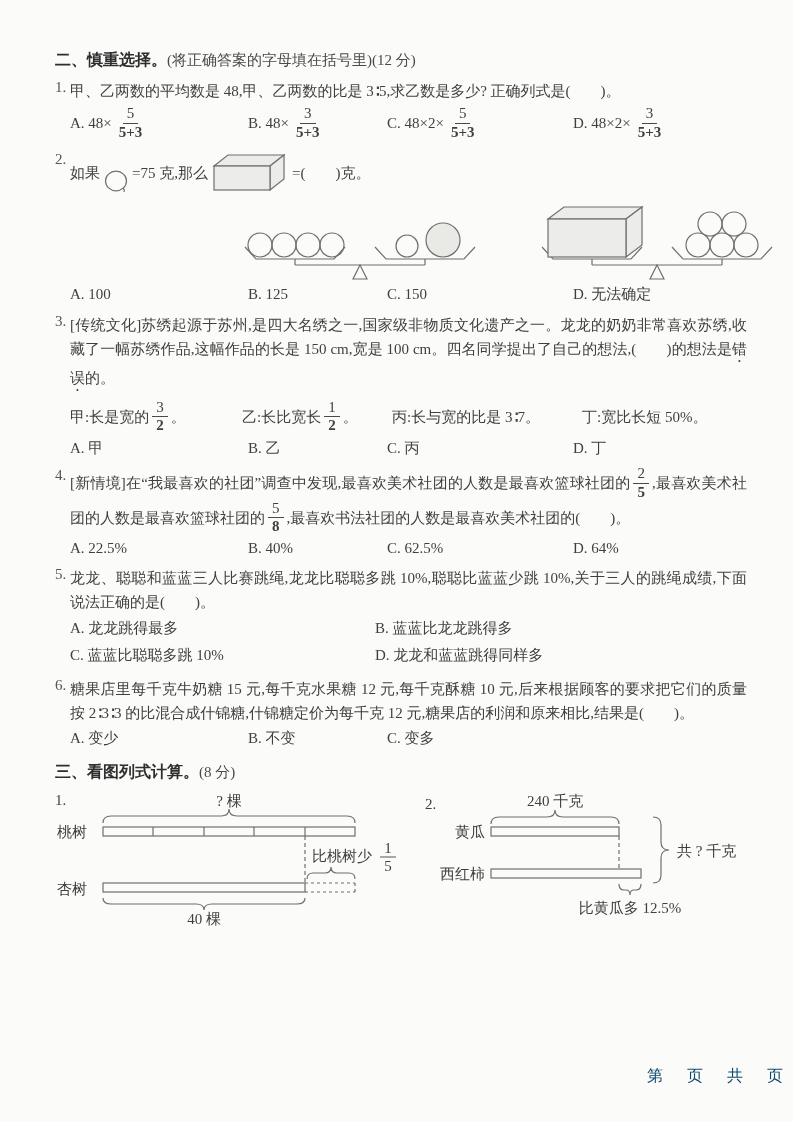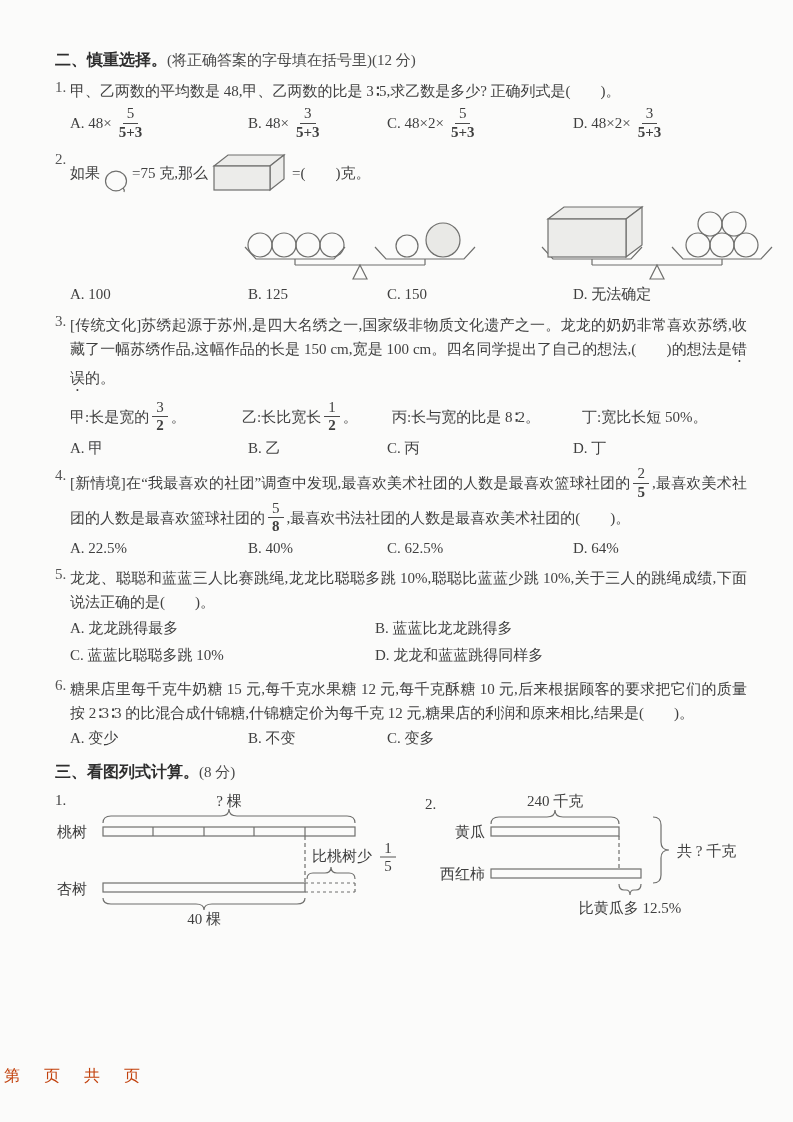--- a/index.html
+++ b/index.html
@@ -32,22 +32,22 @@
   .scales{margin:2px 0 0 160px;display:block;}
   .emph{
     text-emphasis:dot;text-emphasis-position:under right;
     -webkit-text-emphasis:dot;-webkit-text-emphasis-position:under right;
   }
   svg{overflow:visible;}
   svg text{font-family:"Liberation Serif","DejaVu Serif",serif;font-size:15px;fill:#3f3f3f;}
   .sec3{margin-top:14px;}
   .diagrams{display:flex;margin-top:8px;}
   .footer{
-    position:absolute;left:4px;right:0;top:1066px;
-    text-align:left;color:#c2410c;font-size:16px;letter-spacing:10px;
+    position:absolute;left:12px;right:0;top:1066px;
+    text-align:right;color:#0c4a6e;font-size:16px;letter-spacing:10px;
   }
   .stroke{stroke:#6f6f6d;stroke-width:1.2;fill:none;}
   .fillface{fill:#ececea;stroke:#6f6f6d;stroke-width:1.2;}
   .ballfill{fill:#e9e9e6;stroke:#6f6f6d;stroke-width:1.2;}
 </style>
 </head>
 <body>
 
 <div class="page">
   <div class="content">
@@ -143,21 +143,21 @@
         <div class="qtext"><span>[传统文化]苏绣起源于苏州,是四大名绣之一,国家级非物质文化遗产之一。龙龙的奶奶非常喜欢苏绣,收藏了一幅苏绣作品,这幅作品的长是 150 cm,宽是 100 cm。四名同学提出了自己的想法,(　　)的想法是</span><span class="emph">错误</span><span>的。</span></div>
         <div class="stmt4">
           <span class="opt"><span>甲:长是宽的</span><span class="frac">
                 <span class="fn">3</span>
                 <span class="fd">2</span>
               </span><span>。</span></span>
           <span class="opt"><span>乙:长比宽长</span><span class="frac">
                 <span class="fn">1</span>
                 <span class="fd">2</span>
               </span><span>。</span></span>
-          <span class="opt">丙:长与宽的比是 8∶2。</span>
+          <span class="opt">丙:长与宽的比是 3∶7。</span>
           <span class="opt">丁:宽比长短 50%。</span>
         </div>
         <div class="opt4" style="">
           <span class="opt">A. 甲</span>
           <span class="opt">B. 乙</span>
           <span class="opt">C. 丙</span>
           <span class="opt">D. 丁</span>
         </div>
       </div>
     </div>

